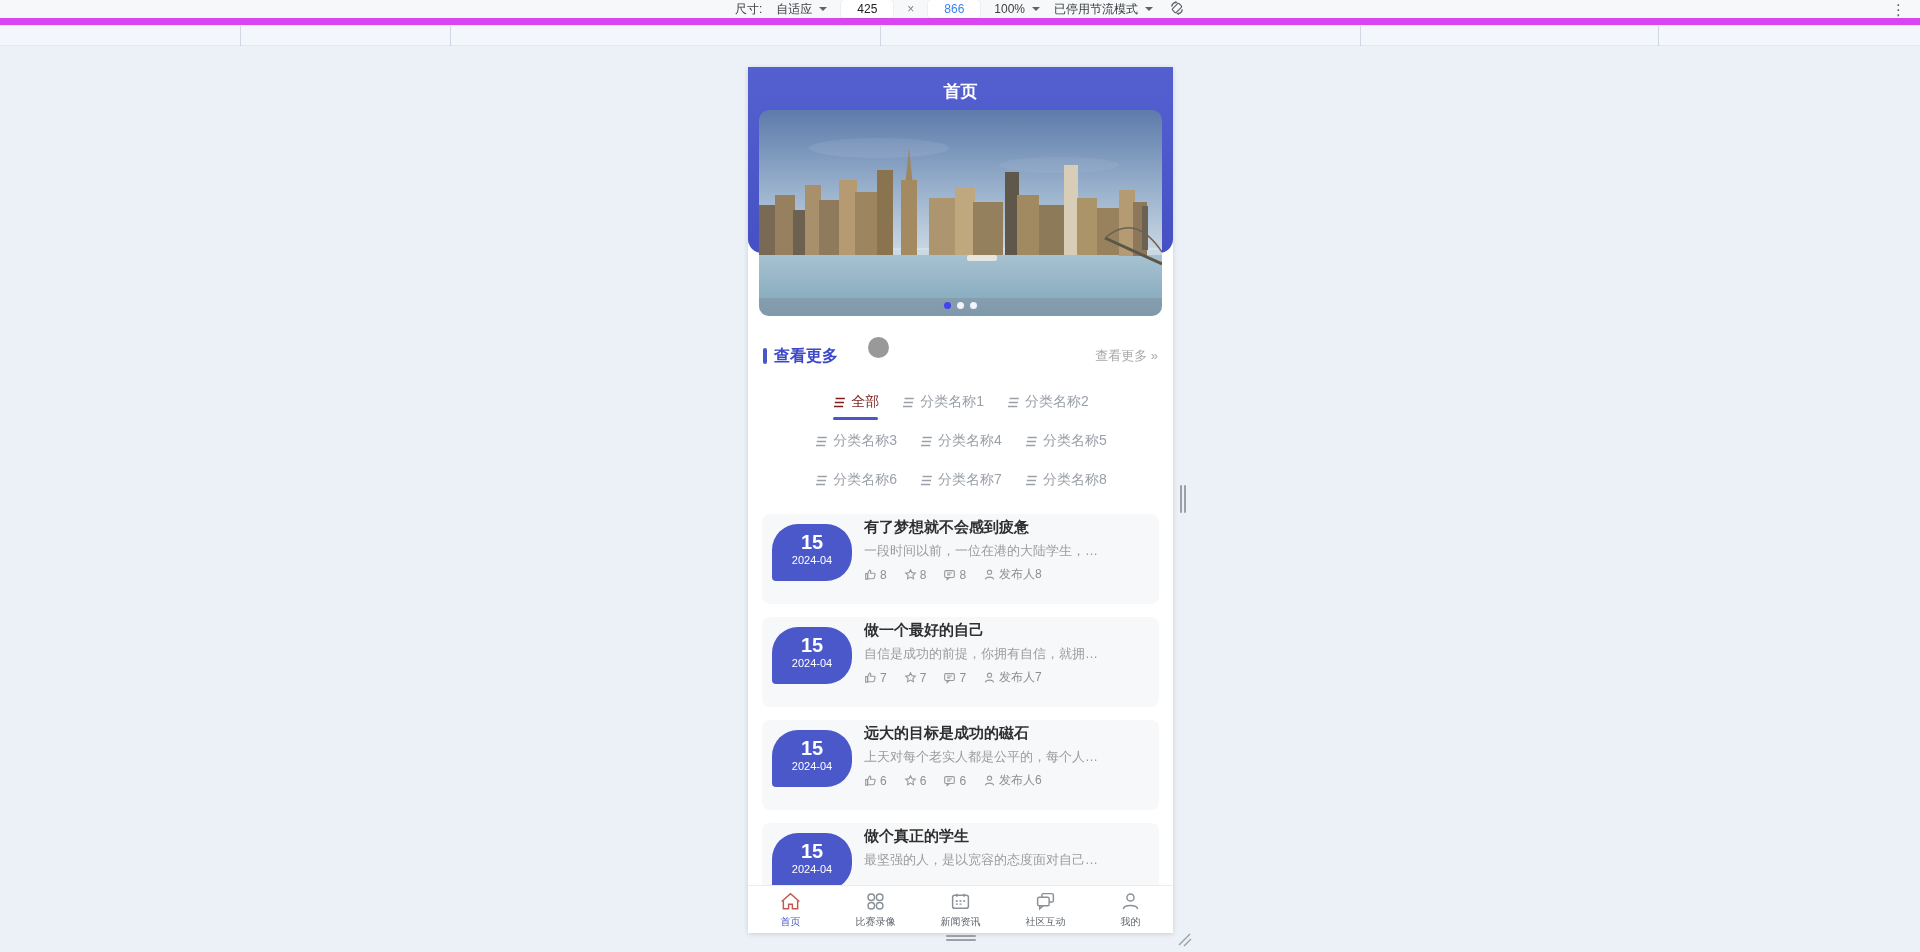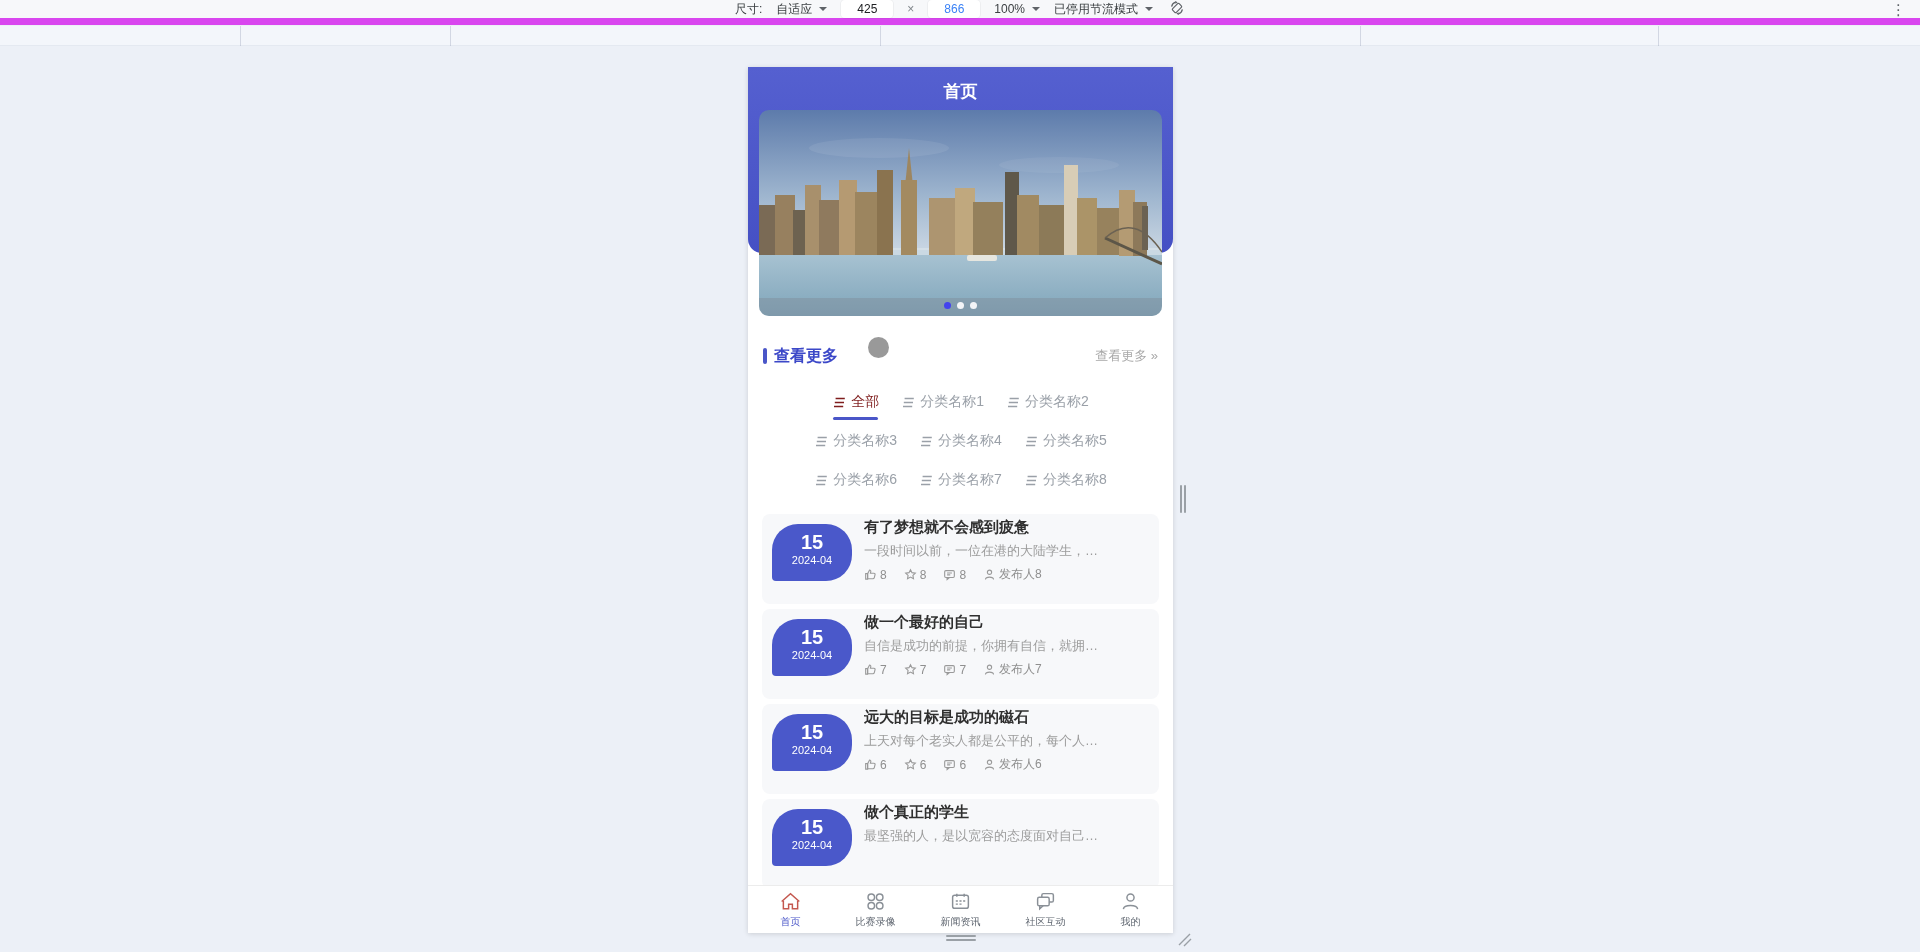--- a/index.html
+++ b/index.html
@@ -59,21 +59,21 @@
 
   .cat-tabs { margin:24px auto 0; width:382px; display:flex; flex-wrap:wrap;
     justify-content:center; }
   .cat-tab { display:flex; align-items:center; gap:5px; margin:0 11px 21px;
     font-size:14px; color:#9aa0a8; position:relative; cursor:pointer; white-space:nowrap; }
   .cat-tab.active { color:#7f1d1d;text-align:center; }
   .cat-tab.active::after { content:''; position:absolute; left:1px; right:1px; bottom:-9px;
     height:3px; border-radius:2px; background:#4a56c8; }
   .cat-icon { display:flex; }
 
-  .news-list { margin:4px 14px 0; display:flex; flex-direction:column; gap:5px; }
+  .news-list { margin:4px 14px 0; display:flex; flex-direction:column; gap:13px; }
   .news-card { background:#f7f8fa; border-radius:8px; height:90px; position:relative;
     cursor:pointer; flex:0 0 auto; }
   .badge { position:absolute; left:10px; top:10px; width:80px; height:57px;
     background:#4a58ca; border-radius:26px 26px 26px 4px; color:#fff; text-align:center; }
   .badge .day { font-size:20px; font-weight:bold; line-height:23px; margin-top:7px; }
   .badge .month { font-size:11px; line-height:13px; }
   .card-body { position:absolute; left:102px; top:4px; right:10px; }
   .card-title { font-size:15px; font-weight:bold; color:#2f2f2f;
     white-space:nowrap; overflow:hidden; }
   .card-desc { margin-top:5px; font-size:13px; color:#9c9c9c;

